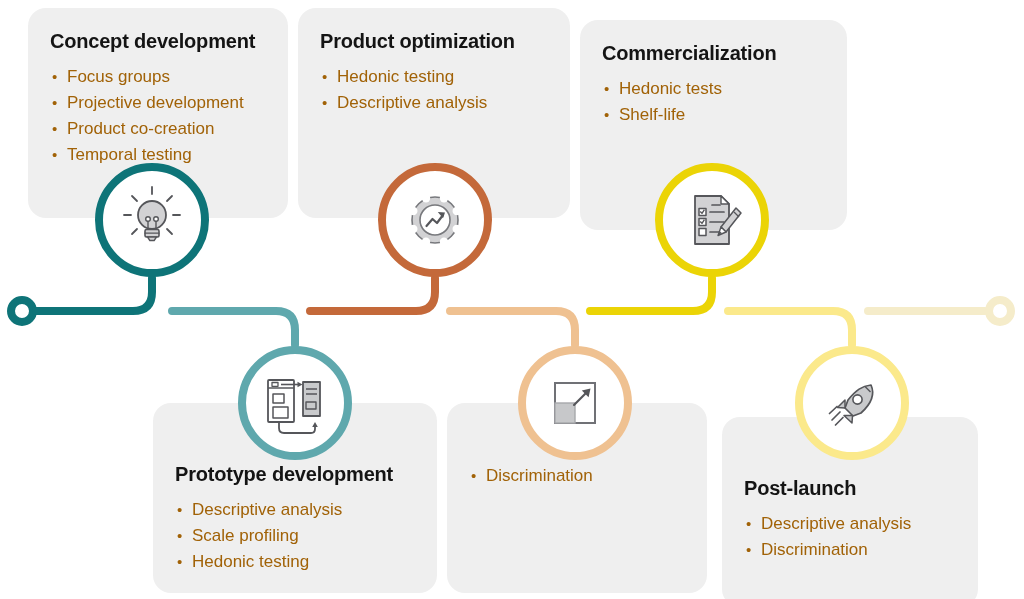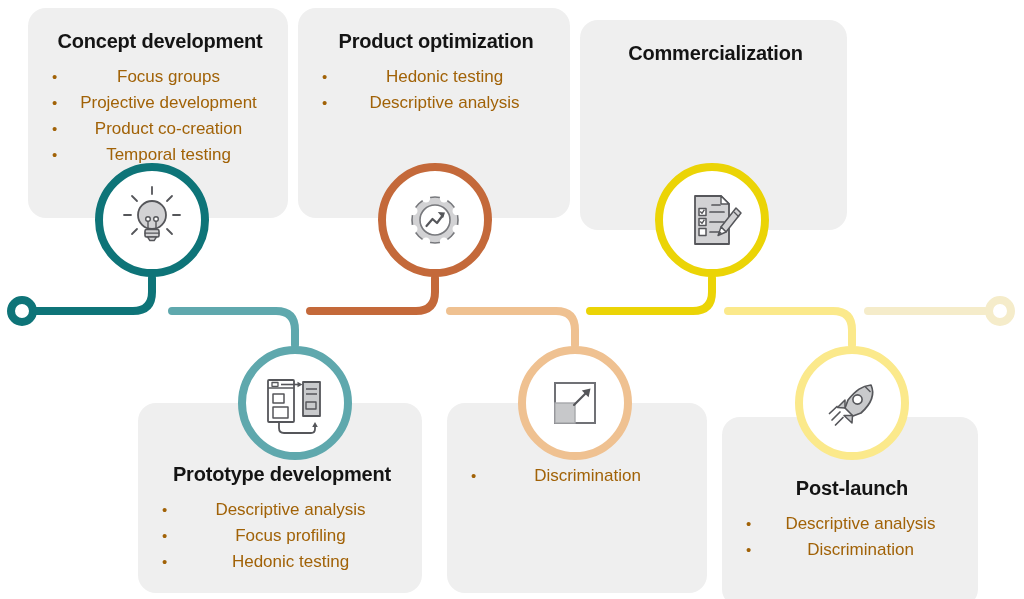--- a/index.html
+++ b/index.html
@@ -2,21 +2,20 @@
 <html><head>
 <meta charset="utf-8">
 <style>
   html,body{margin:0;padding:0;background:#ffffff;}
   .canvas{
     position:relative;
     width:1024px;height:599px;
     background:#ffffff;
     font-family:"Liberation Sans",sans-serif;
     overflow:hidden;
-    text-align:center;
   }
   .card{
     position:absolute;
     background:#efefef;
     border-radius:18px;
     box-sizing:border-box;
     padding:22px 18px 0 22px;
   }
   .card--bottom{padding-top:60px;}
   .card h2{
@@ -66,27 +65,31 @@
   <section class="card card--top" style="left:298px;top:8px;width:272px;height:210px">
     <h2>Product optimization</h2>
     <ul>
       <li>Hedonic testing</li>
       <li>Descriptive analysis</li>
     </ul>
   </section>
 
   <section class="card card--top" style="left:580px;top:20px;width:267px;height:210px">
     <h2>Commercialization</h2>
-  </section>
-
-  <section class="card card--bottom" style="left:138px;top:403px;width:284px;height:190px">
+    <ul>
+      <li>Hedonic tests</li>
+      <li>Shelf-life</li>
+    </ul>
+  </section>
+
+  <section class="card card--bottom" style="left:153px;top:403px;width:284px;height:190px">
     <h2>Prototype development</h2>
     <ul>
       <li>Descriptive analysis</li>
-      <li>Focus profiling</li>
+      <li>Scale profiling</li>
       <li>Hedonic testing</li>
     </ul>
   </section>
 
   <section class="card card--bottom" style="left:447px;top:403px;width:260px;height:190px">
     <ul>
       <li>Discrimination</li>
     </ul>
   </section>
 

